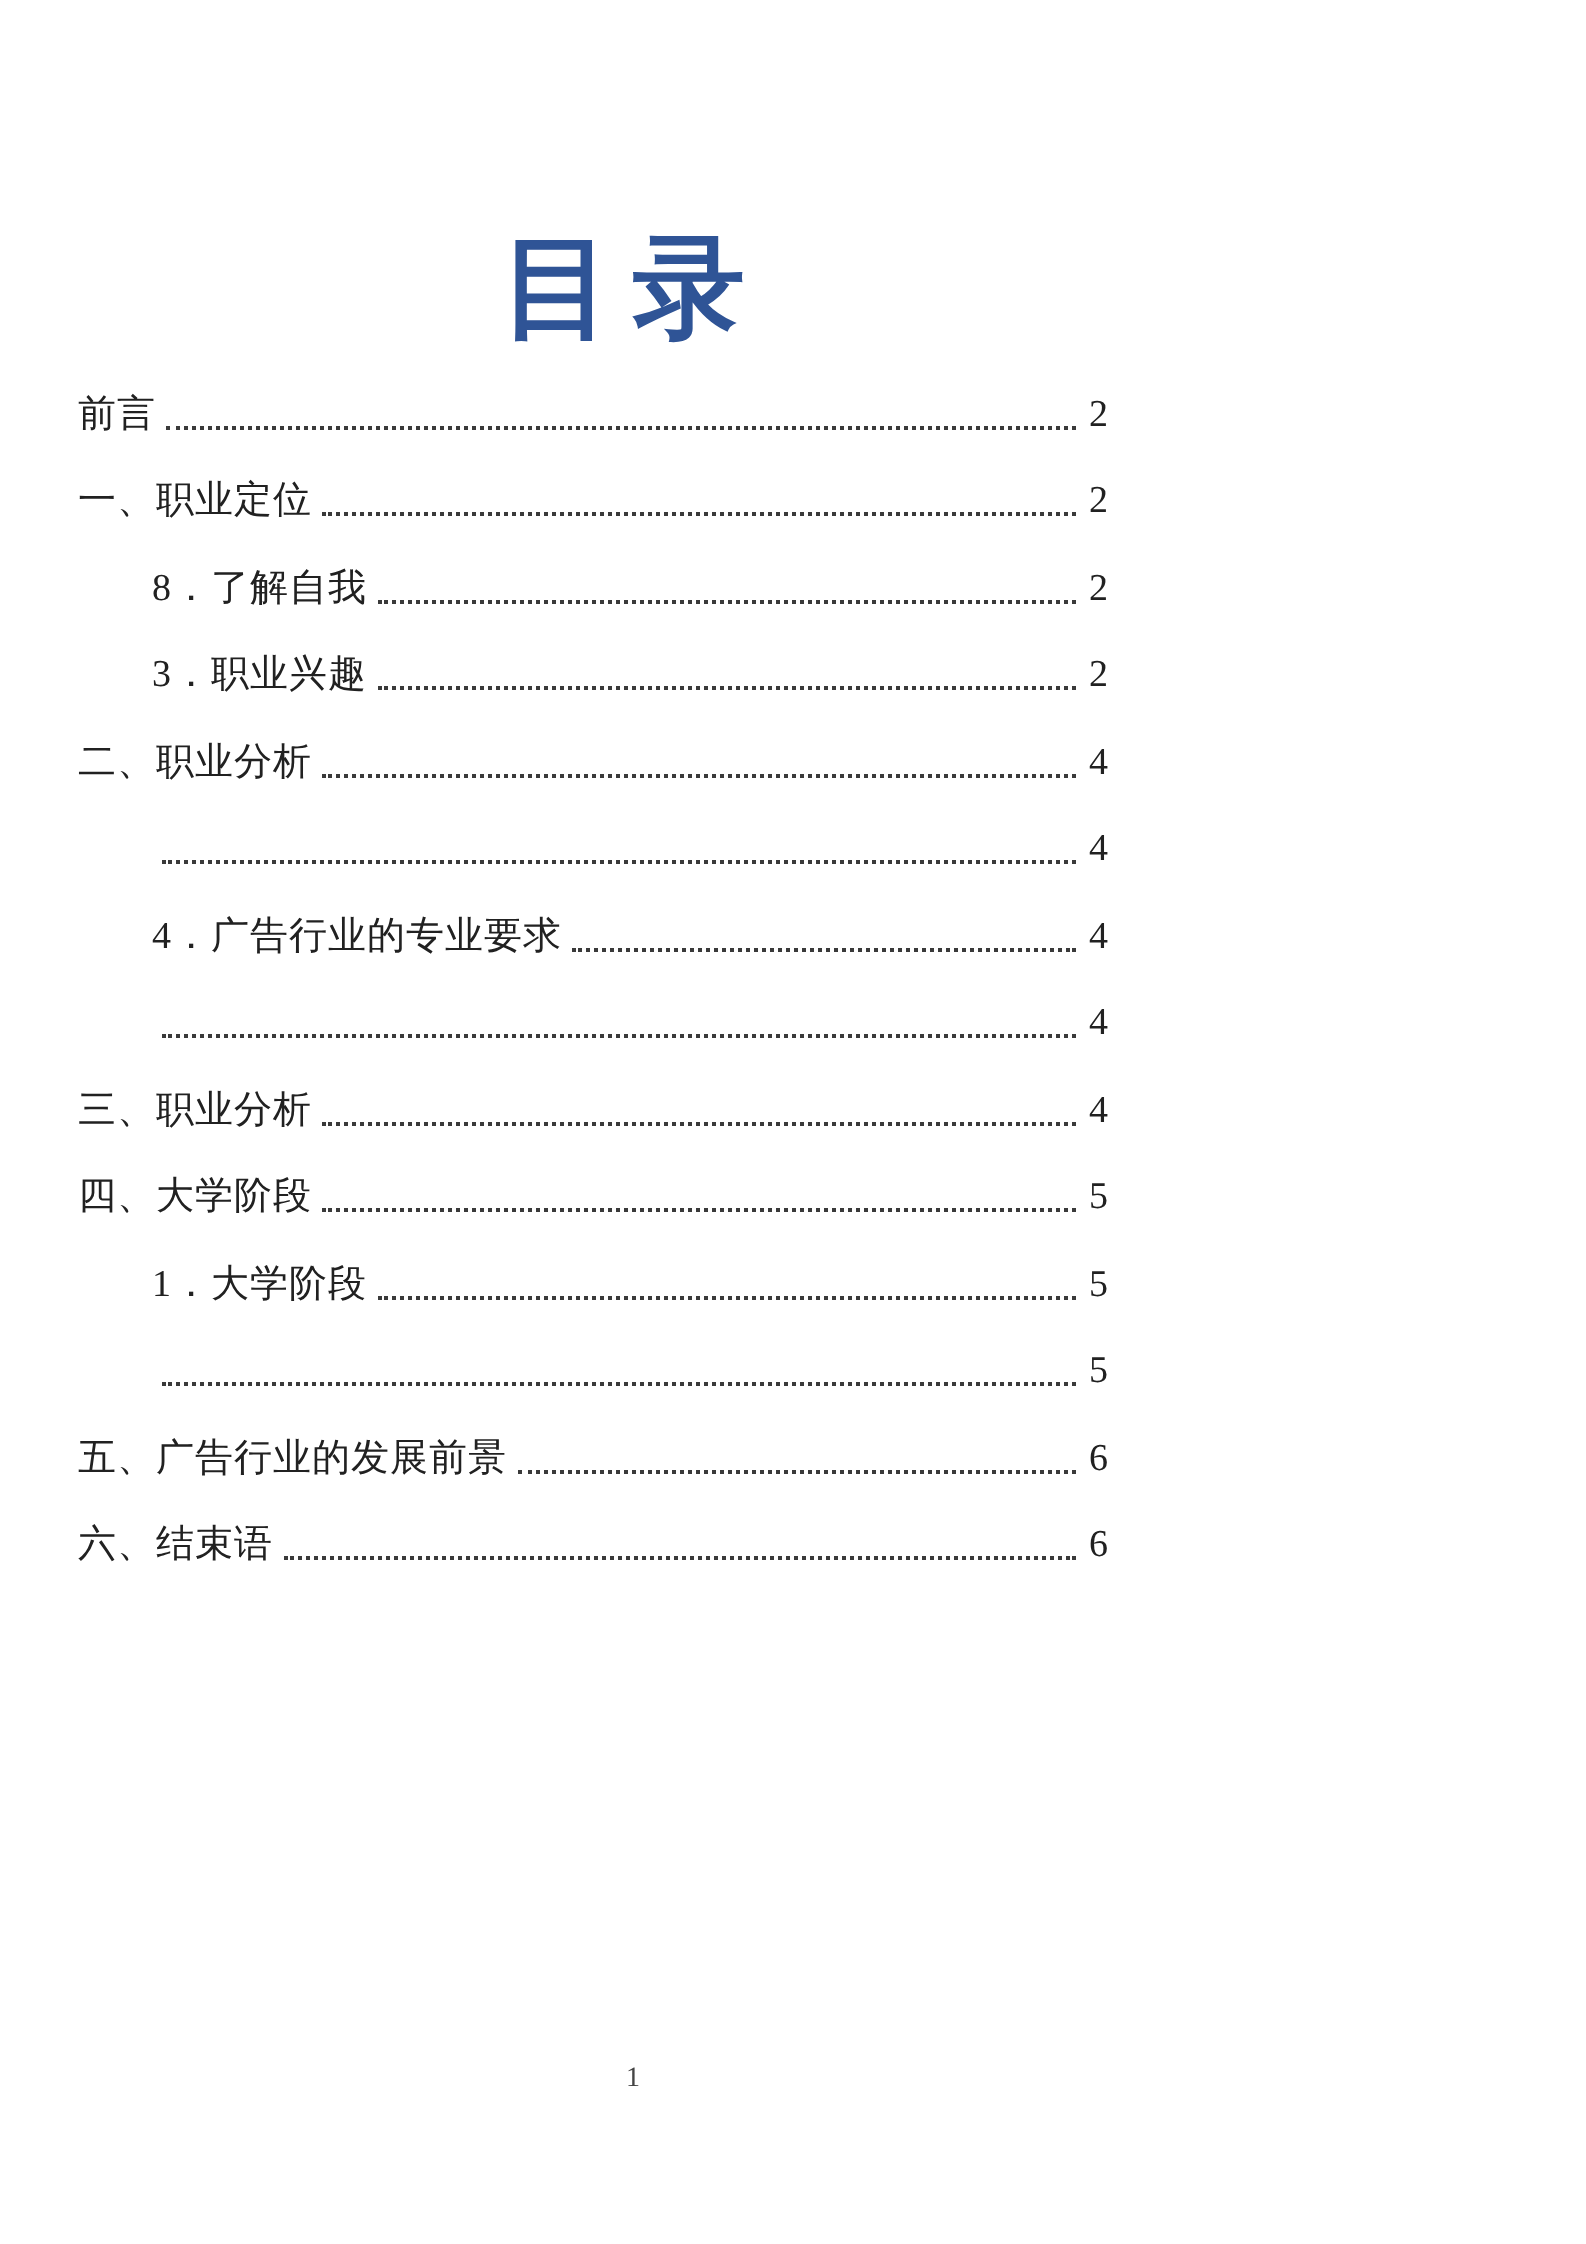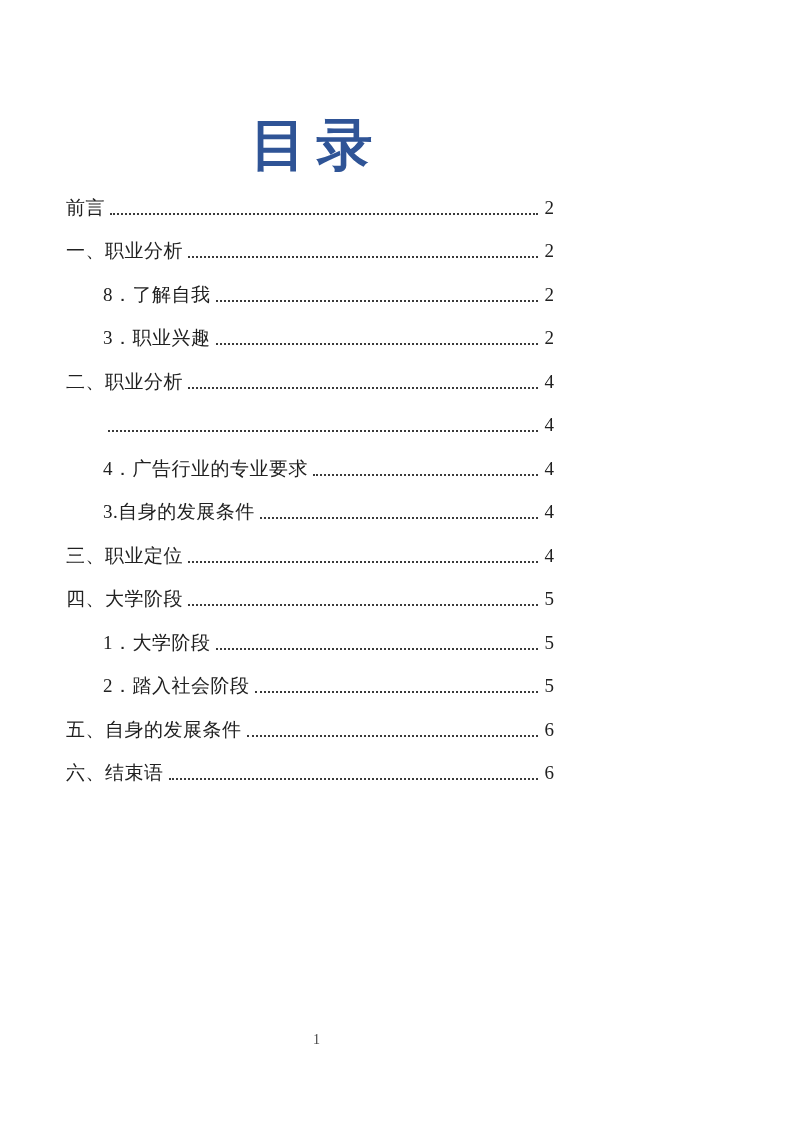--- a/index.html
+++ b/index.html
@@ -20,21 +20,21 @@
     margin-top: 116px;
     margin-bottom: 20px;
     text-align: center;
     font-size: 56px;
     font-weight: bold;
     line-height: 1.05;
     letter-spacing: 10px;
     color: #2F5496;
   }
   .toc {
-    padding-left: 66px;
+    padding-left: 39px;
     padding-right: 79px;
   }
   .toc-row {
     display: flex;
     align-items: baseline;
     font-size: 19px;
     line-height: 25px;
     margin-bottom: 18.5px;
     cursor: pointer;
   }
@@ -75,21 +75,21 @@
 
   <div class="toc">
 
     <div class="toc-row">
       <span class="toc-label">前言</span>
       <span class="leader"></span>
       <span class="toc-page">2</span>
     </div>
 
     <div class="toc-row">
-      <span class="toc-label">一、职业分析</span>
+      <span class="toc-label">一、职业定位</span>
       <span class="leader"></span>
       <span class="toc-page">2</span>
     </div>
 
     <div class="toc-row lvl2">
       <span class="toc-label">8．了解自我</span>
       <span class="leader"></span>
       <span class="toc-page">2</span>
     </div>
 
@@ -110,51 +110,49 @@
       <span class="toc-page">4</span>
     </div>
 
     <div class="toc-row lvl2">
       <span class="toc-label">4．广告行业的专业要求</span>
       <span class="leader"></span>
       <span class="toc-page">4</span>
     </div>
 
     <div class="toc-row lvl2">
-      <span class="toc-label">3.自身的发展条件</span>
       <span class="leader"></span>
       <span class="toc-page">4</span>
     </div>
 
     <div class="toc-row">
-      <span class="toc-label">三、职业定位</span>
+      <span class="toc-label">三、职业分析</span>
       <span class="leader"></span>
       <span class="toc-page">4</span>
     </div>
 
     <div class="toc-row">
       <span class="toc-label">四、大学阶段</span>
       <span class="leader"></span>
       <span class="toc-page">5</span>
     </div>
 
     <div class="toc-row lvl2">
       <span class="toc-label">1．大学阶段</span>
       <span class="leader"></span>
       <span class="toc-page">5</span>
     </div>
 
     <div class="toc-row lvl2">
-      <span class="toc-label">2．踏入社会阶段</span>
       <span class="leader"></span>
       <span class="toc-page">5</span>
     </div>
 
     <div class="toc-row">
-      <span class="toc-label">五、自身的发展条件</span>
+      <span class="toc-label">五、广告行业的发展前景</span>
       <span class="leader"></span>
       <span class="toc-page">6</span>
     </div>
 
     <div class="toc-row">
       <span class="toc-label">六、结束语</span>
       <span class="leader"></span>
       <span class="toc-page">6</span>
     </div>
 

